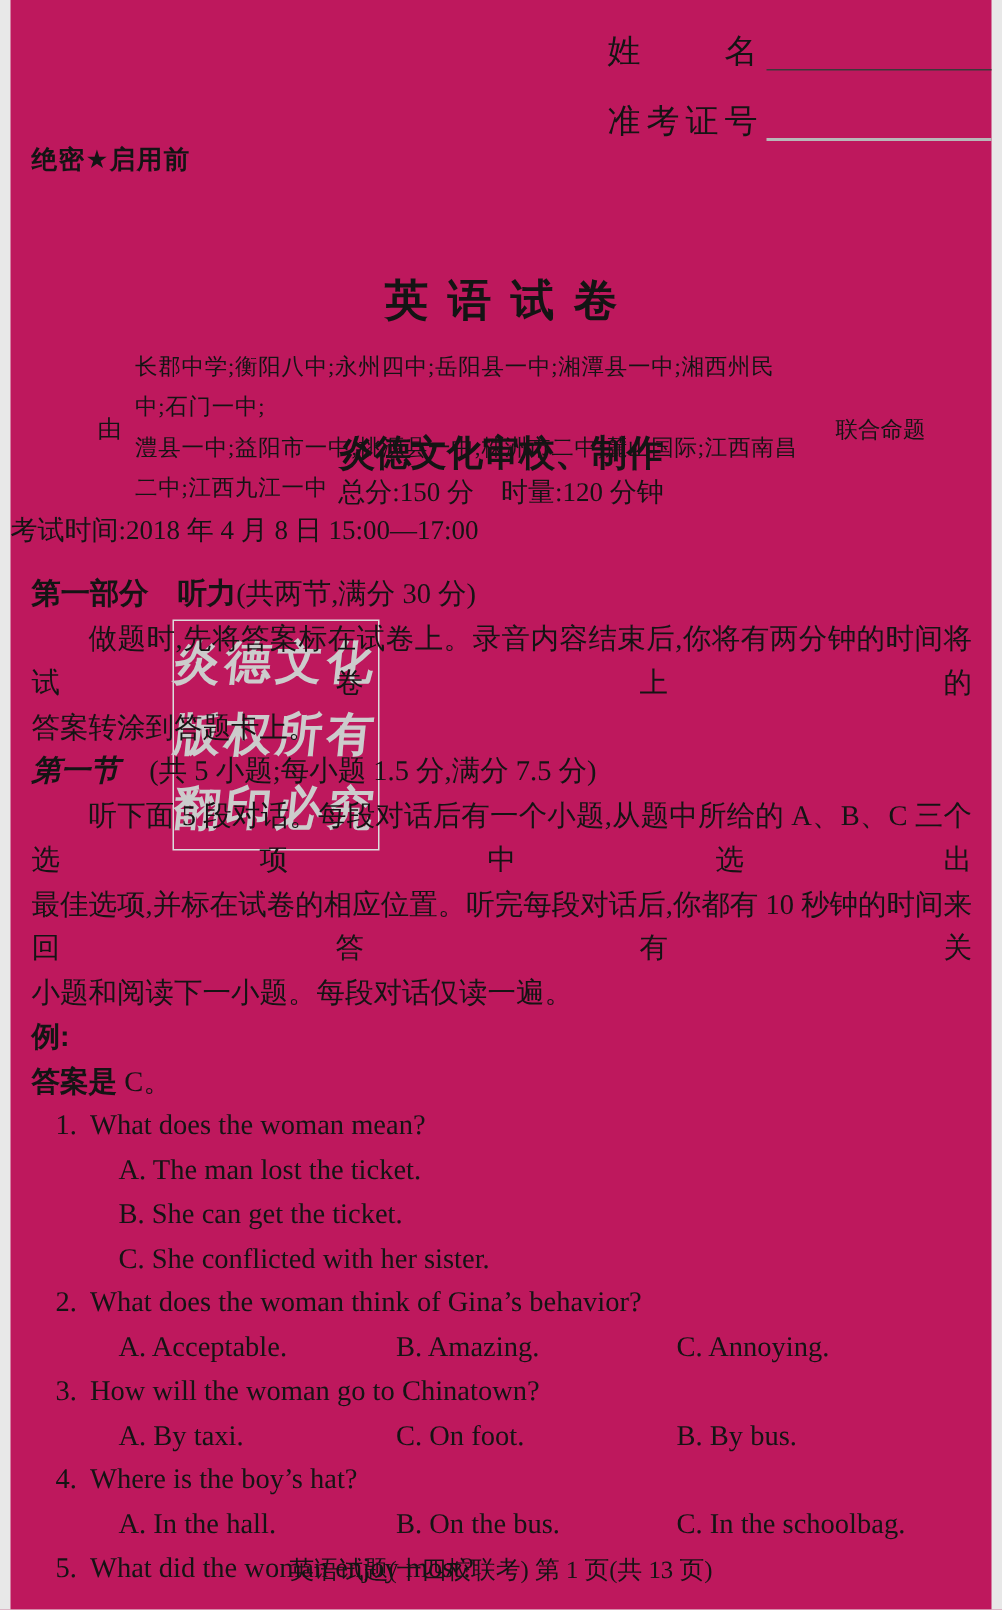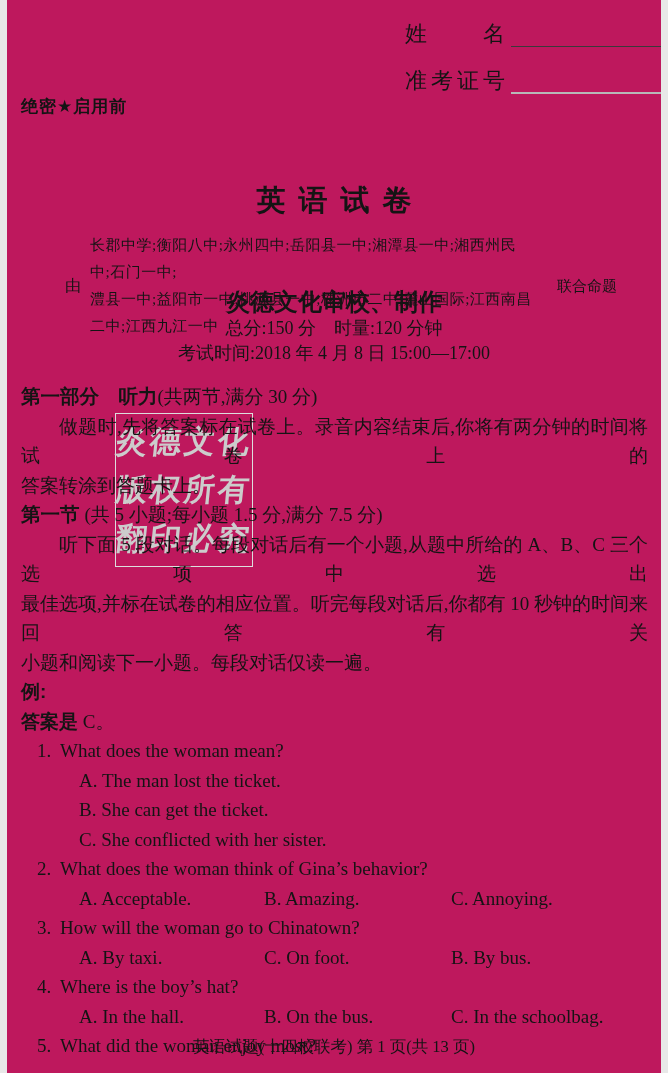--- a/index.html
+++ b/index.html
@@ -21,33 +21,33 @@
   .title1{position:absolute;top:140px;left:0;width:100%;text-align:center;font-size:23px;font-weight:bold;letter-spacing:1px;}
   .title2{position:absolute;top:181px;left:0;width:100%;text-align:center;font-size:29px;letter-spacing:13px;text-indent:13px;}
 
   .schools{position:absolute;top:232px;left:58px;width:552px;display:flex;align-items:center;font-size:15px;}
   .schools .by{margin-right:9px;font-size:16px;}
   .schools .slines{flex:1;line-height:27px;letter-spacing:0.5px;}
   .schools .joint{margin-left:24px;font-size:15px;white-space:nowrap;}
 
   .producer{position:absolute;top:286px;left:0;width:100%;text-align:center;font-size:24px;}
   .score{position:absolute;top:316px;left:0;width:100%;text-align:center;font-size:18px;}
-  .timeinfo{position:absolute;top:341px;left:0;width:100%;text-align:center;font-size:18px;}
+  .timeinfo{position:absolute;top:341px;left:0;width:100%;font-size:18px;}
 
   .watermark{
     position:absolute;top:413px;left:108px;width:136px;height:152px;
     border:1px solid #ddd;display:flex;flex-direction:column;justify-content:space-evenly;
     align-items:center;color:#ccc;font-size:31px;letter-spacing:3px;z-index:0;
     font-family:"Liberation Sans","DejaVu Sans",sans-serif;font-weight:bold;
   }
   .watermark div{transform:skewX(-6deg);}
 
   .content{position:absolute;top:382px;left:14px;right:13px;z-index:1;font-size:19px;line-height:29.5px;}
   .sec-h .hei{font-size:19.5px;}
-  .sec-h .gap{margin-right:5px;}
+  .sec-h .gap{margin-right:20px;font-style:italic;}
   .pline{display:block;text-align:justify;}
   .pline.full{text-align-last:justify;}
   .pline.indent{text-indent:38px;}
 
   .ex-row{display:flex;}
   .ex-label{width:43px;flex:0 0 43px;font-size:19px;}
   .opt-row{display:grid;grid-template-columns:185px 187px auto;padding-left:58px;}
   .q-line{padding-left:16px;}
   .q-num{display:inline-block;width:23px;}
   .opt-stack .opt{display:block;padding-left:58px;}

